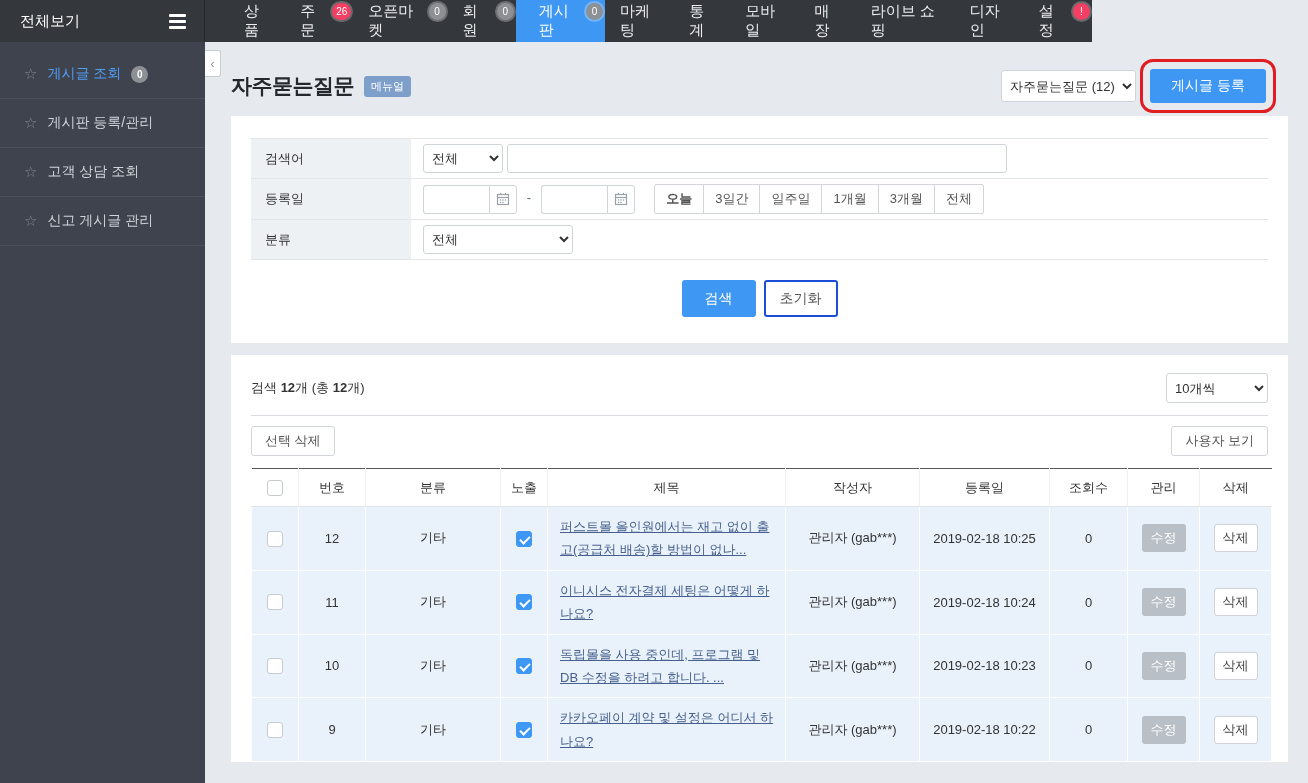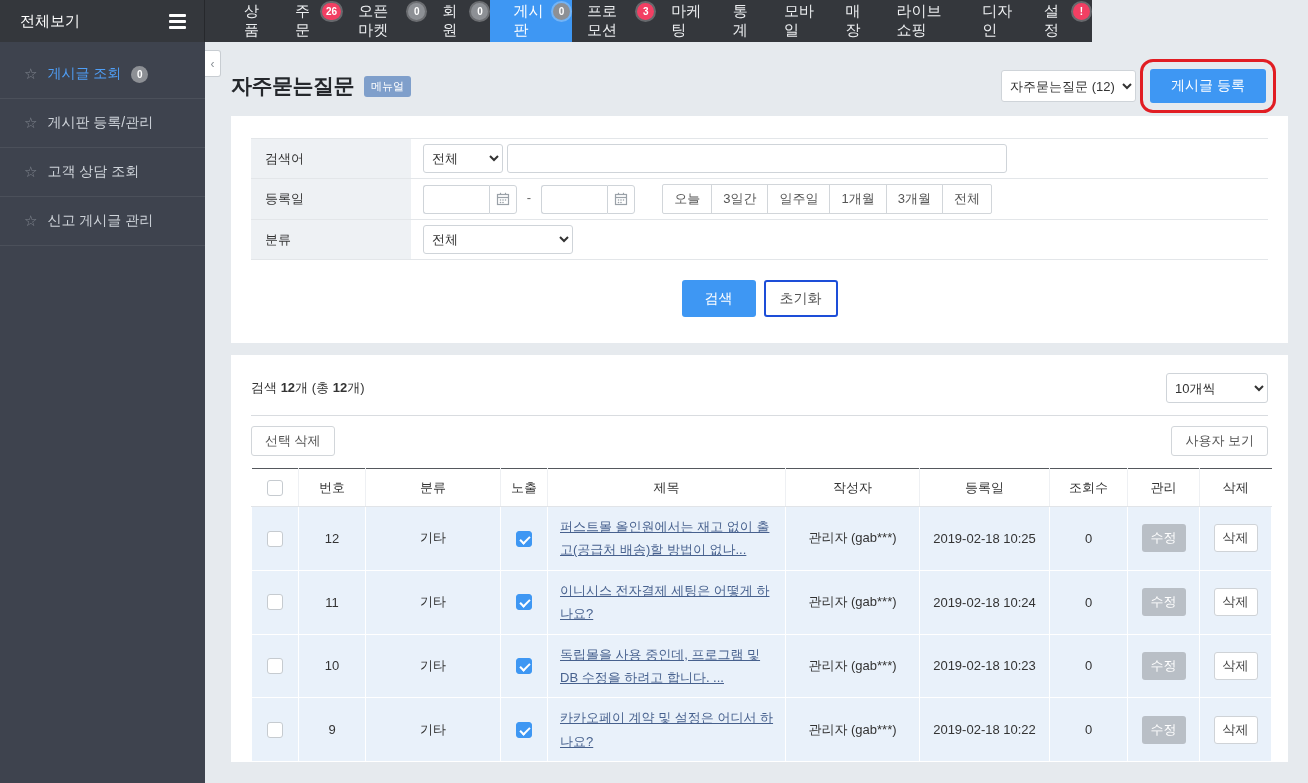--- a/index.html
+++ b/index.html
@@ -13,21 +13,21 @@
   .topnav { position:fixed; top:0; left:0; width:1092px; height:42px; background:#34373c; display:flex; z-index:20; }
   .topnav-left { flex:0 0 205px; display:flex; align-items:center; justify-content:space-between;
     padding:0 16px 0 20px; color:#fff; font-size:15px; border-right:1px solid #26282c; }
   .hamburger { display:flex; flex-direction:column; gap:3px; cursor:pointer; padding:4px 2px; }
   .hamburger i { display:block; width:17px; height:3px; background:#fff; border-radius:1px; }
   .topnav-items { display:flex; align-items:stretch; margin-left:24px; }
   .nav-item { position:relative; display:flex; align-items:center; padding:0 15px; color:#eceef0; font-size:15px; cursor:pointer; }
   .nav-item.has-badge { padding-right:27px; }
   .nav-item.active { background:#3e97f3; color:#fff;padding-left:23px; }
   .nav-badge { position:absolute; top:3px; right:2px; min-width:17px; height:17px; border-radius:9px;
-    font-size:10px; line-height:17px; text-align:center; color:#fff; padding:0 4px; font-weight:700; }
+    font-size:10px; line-height:17px; text-align:center; color:#fff; padding:0 4px; font-weight:400; }
   .nav-badge.pink { background:#f23f63; box-shadow:0 0 0 2px rgba(255,255,255,.25); }
   .nav-badge.gray { background:#8d9095; box-shadow:0 0 0 2px rgba(255,255,255,.28); }
   
   .sidebar { position:fixed; top:42px; left:0; bottom:0; width:205px; background:#3e434e; z-index:10; }
   .sidebar ul { list-style:none; margin:0; padding:8px 0 0; }
   .side-item { display:flex; align-items:center; gap:10px; padding:15px 14px 15px 24px;
     border-bottom:1px solid #4b505a; color:#cfd4da; font-size:14px; cursor:pointer; }
   .side-item .star { color:#80868f; font-size:15px; }
   .side-item.active { color:#4f9ff7; }
   .side-item.active .star { color:#80868f; }
@@ -58,21 +58,21 @@
   .txt { height:29px; border:1px solid #cfd4d9; border-radius:3px; padding:0 8px; font-size:13px; }
   .keyword-input { width:500px; }
   .date-group { display:inline-flex; vertical-align:middle; }
   .date-input { width:66px; height:29px; border:1px solid #cfd4d9; border-right:none; border-radius:3px 0 0 3px; padding:0 6px; font-size:12px; }
   .cal-btn { width:28px; height:29px; background:#fff; border:1px solid #cfd4d9; border-radius:0 3px 3px 0;
     display:inline-flex; align-items:center; justify-content:center; cursor:pointer; padding:0; }
   .date-sep { margin:0 6px; color:#666; }
   .quick-dates { display:inline-flex; margin-left:12px; vertical-align:middle; }
   .quick-btn { height:30px; padding:0 11px; background:#fff; border:1px solid #d2d6da; margin-left:-1px;
     font-size:13px; color:#555; cursor:pointer; }
-  .quick-btn:first-child { margin-left:12px; border-radius:2px 0 0 2px; }
+  .quick-btn:first-child { margin-left:4px; border-radius:2px 0 0 2px;font-weight:bold; }
   .quick-btn:last-child { border-radius:0 2px 2px 0; }
   .radio-group { display:flex; gap:26px; align-items:center; }
   .radio-opt { display:inline-flex; align-items:center; gap:6px; cursor:pointer; font-size:13px; color:#333; }
   .radio { width:16px; height:16px; border-radius:50%; border:1px solid #c3c8cd; background:#fff; display:inline-block; }
   .radio.checked { border:1px solid #3e97f3; background:#3e97f3; box-shadow:inset 0 0 0 3px #fff; }
   .search-actions { display:flex; justify-content:center; gap:8px; margin-top:20px; }
   .btn-search { width:74px; height:37px; background:#3e97f3; color:#fff; border:none; border-radius:3px; font-size:14px; cursor:pointer; }
   .btn-reset  { width:74px; height:37px; background:#fff; border:2px solid #1d4ed8; border-radius:3px; font-size:14px; color:#555; cursor:pointer; }
   
   .results-panel { padding:14px 20px 0; }
@@ -123,24 +123,20 @@
           <span>오픈마켓</span>
           <span class="nav-badge gray">0</span>
         </div>
         <div class="nav-item has-badge">
           <span>회원</span>
           <span class="nav-badge gray">0</span>
         </div>
         <div class="nav-item active has-badge">
           <span>게시판</span>
           <span class="nav-badge gray">0</span>
-        </div>
-        <div class="nav-item has-badge">
-          <span>프로모션</span>
-          <span class="nav-badge pink">3</span>
         </div>
         <div class="nav-item">
           <span>마케팅</span>
         </div>
         <div class="nav-item">
           <span>통계</span>
         </div>
         <div class="nav-item">
           <span>모바일</span>
         </div>

